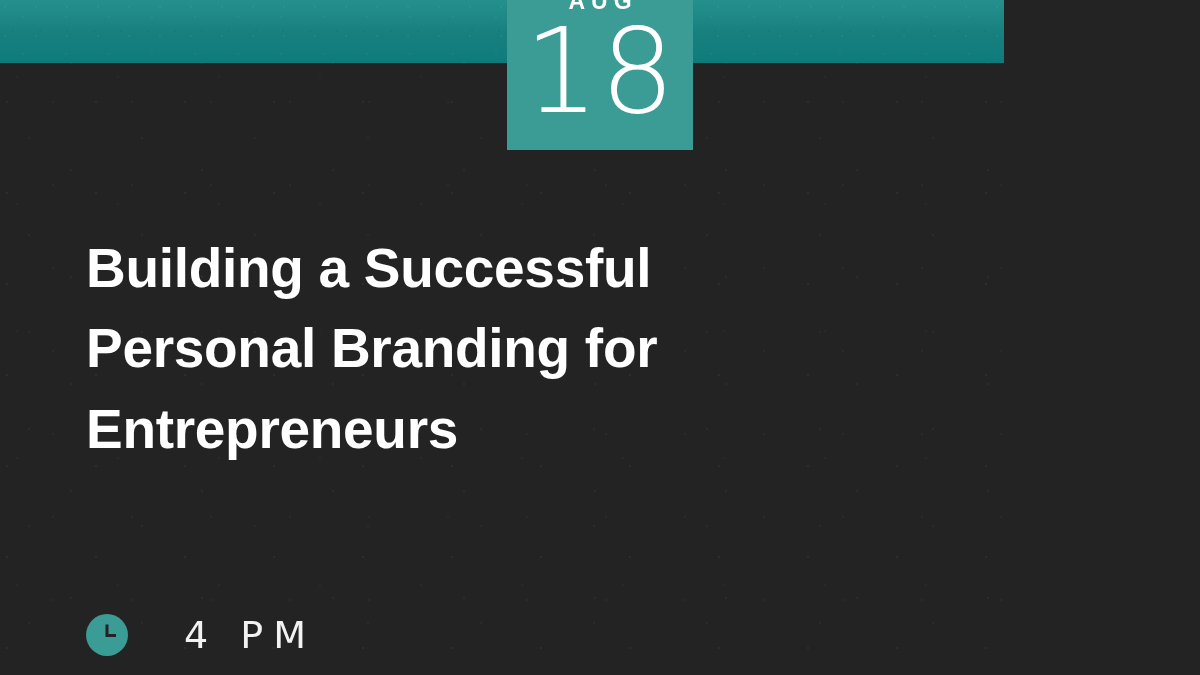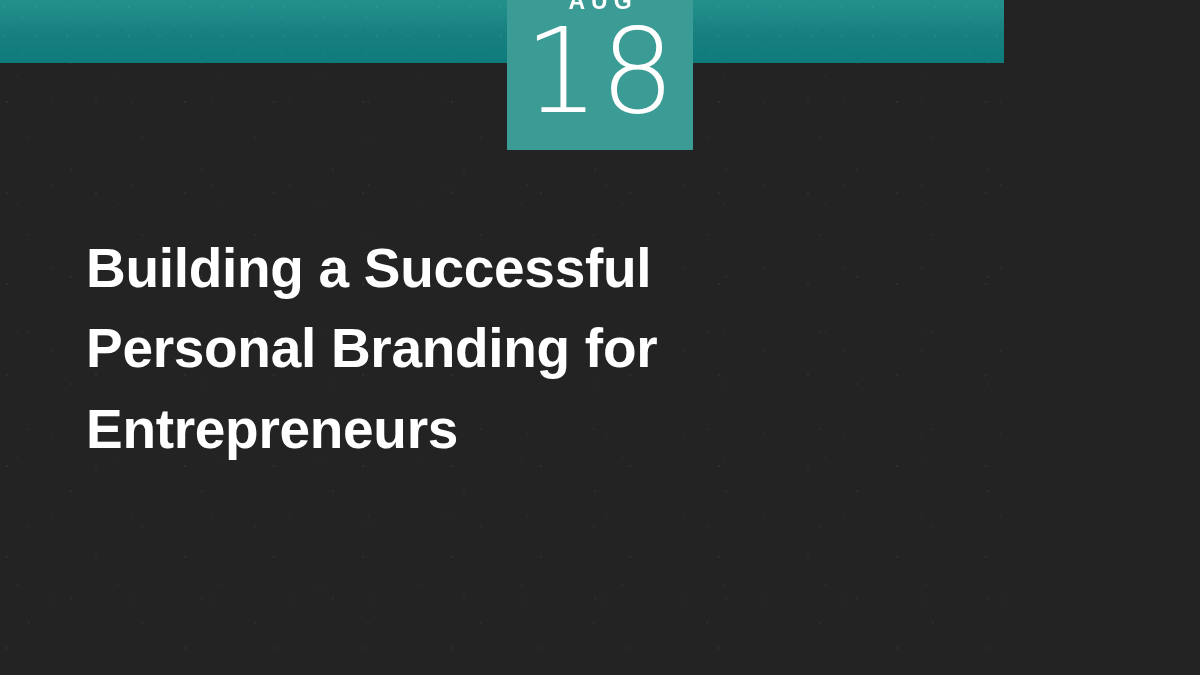--- a/index.html
+++ b/index.html
@@ -141,14 +141,21 @@
 
   <div id="date-chip">
     <div id="date-month">AUG</div>
     <div id="date-day">18</div>
   </div>
 
   <div id="event-title">Building a Successful
 Personal Branding for
 Entrepreneurs</div>
 
+  <div id="time-row">
+    <svg id="clock-icon" viewBox="0 0 42 42">
+      <circle cx="21" cy="21" r="21" fill="#3b9b95"></circle>
+      <path d="M21 10.5 L21 21.5 L30 21.5" fill="none" stroke="#232323" stroke-width="3" stroke-linecap="butt" stroke-linejoin="miter"></path>
+    </svg>
+    <div id="event-time">4 PM</div>
+  </div>
 
 </div>
 
 </body></html>

